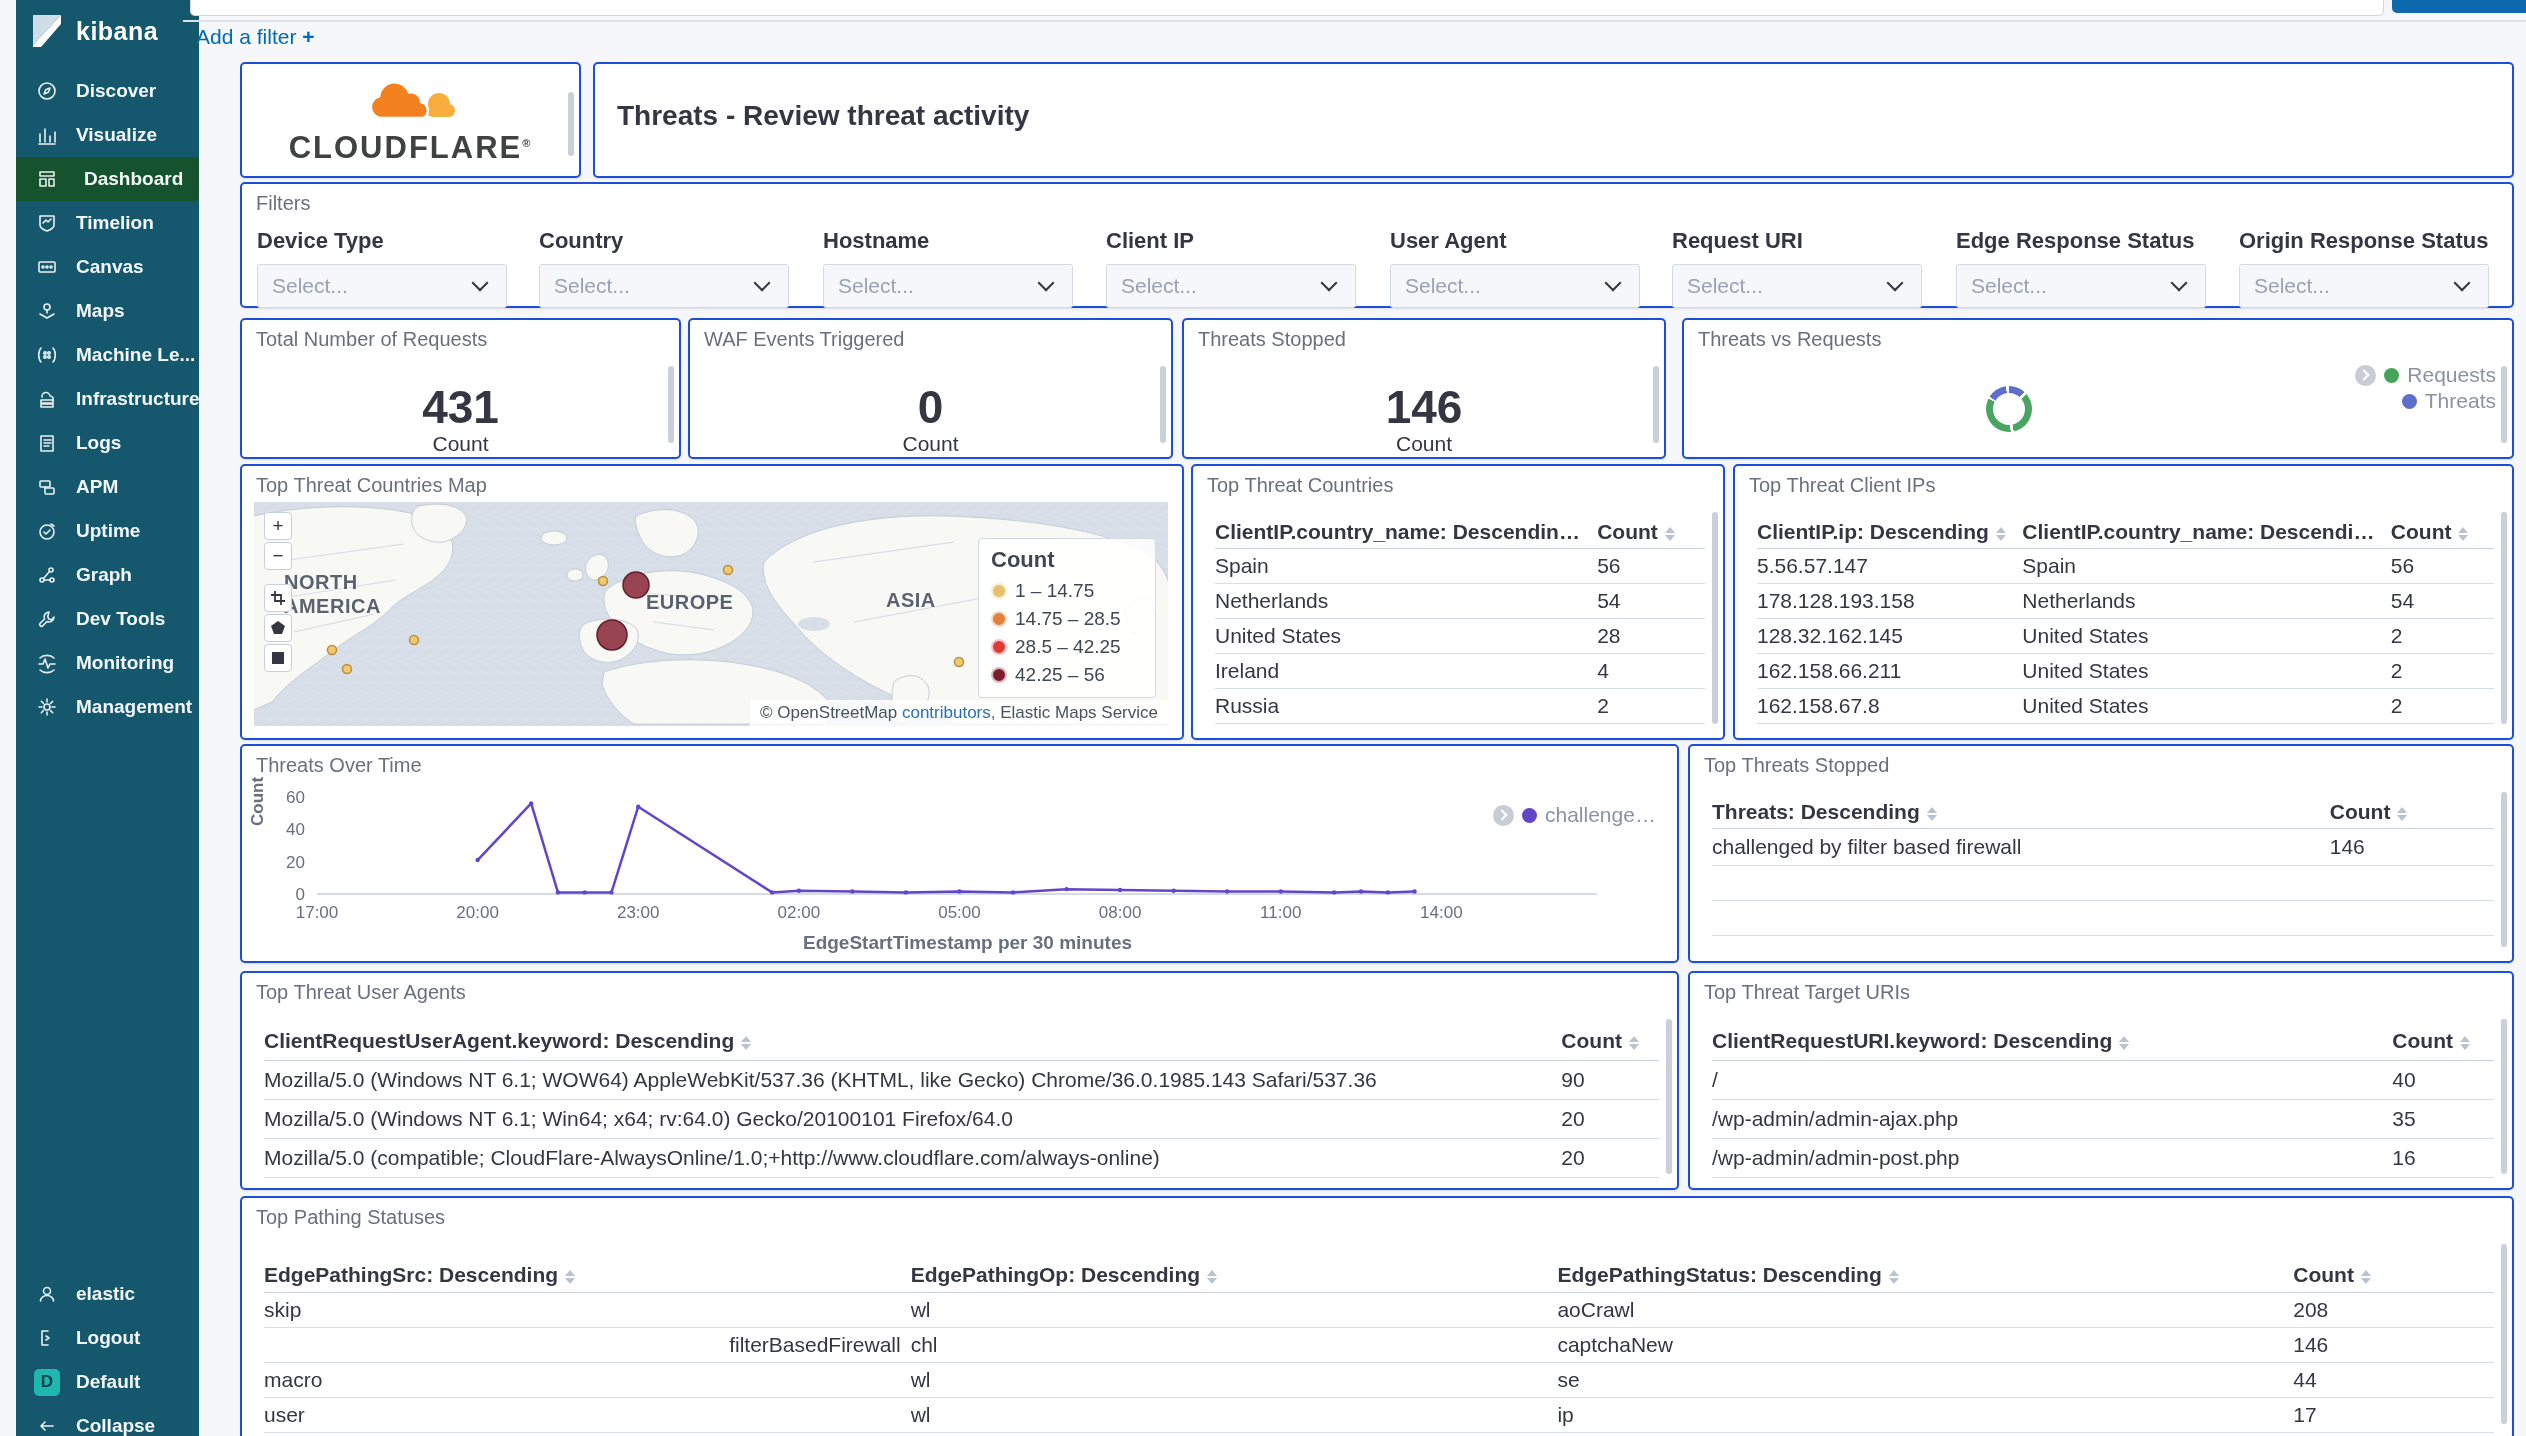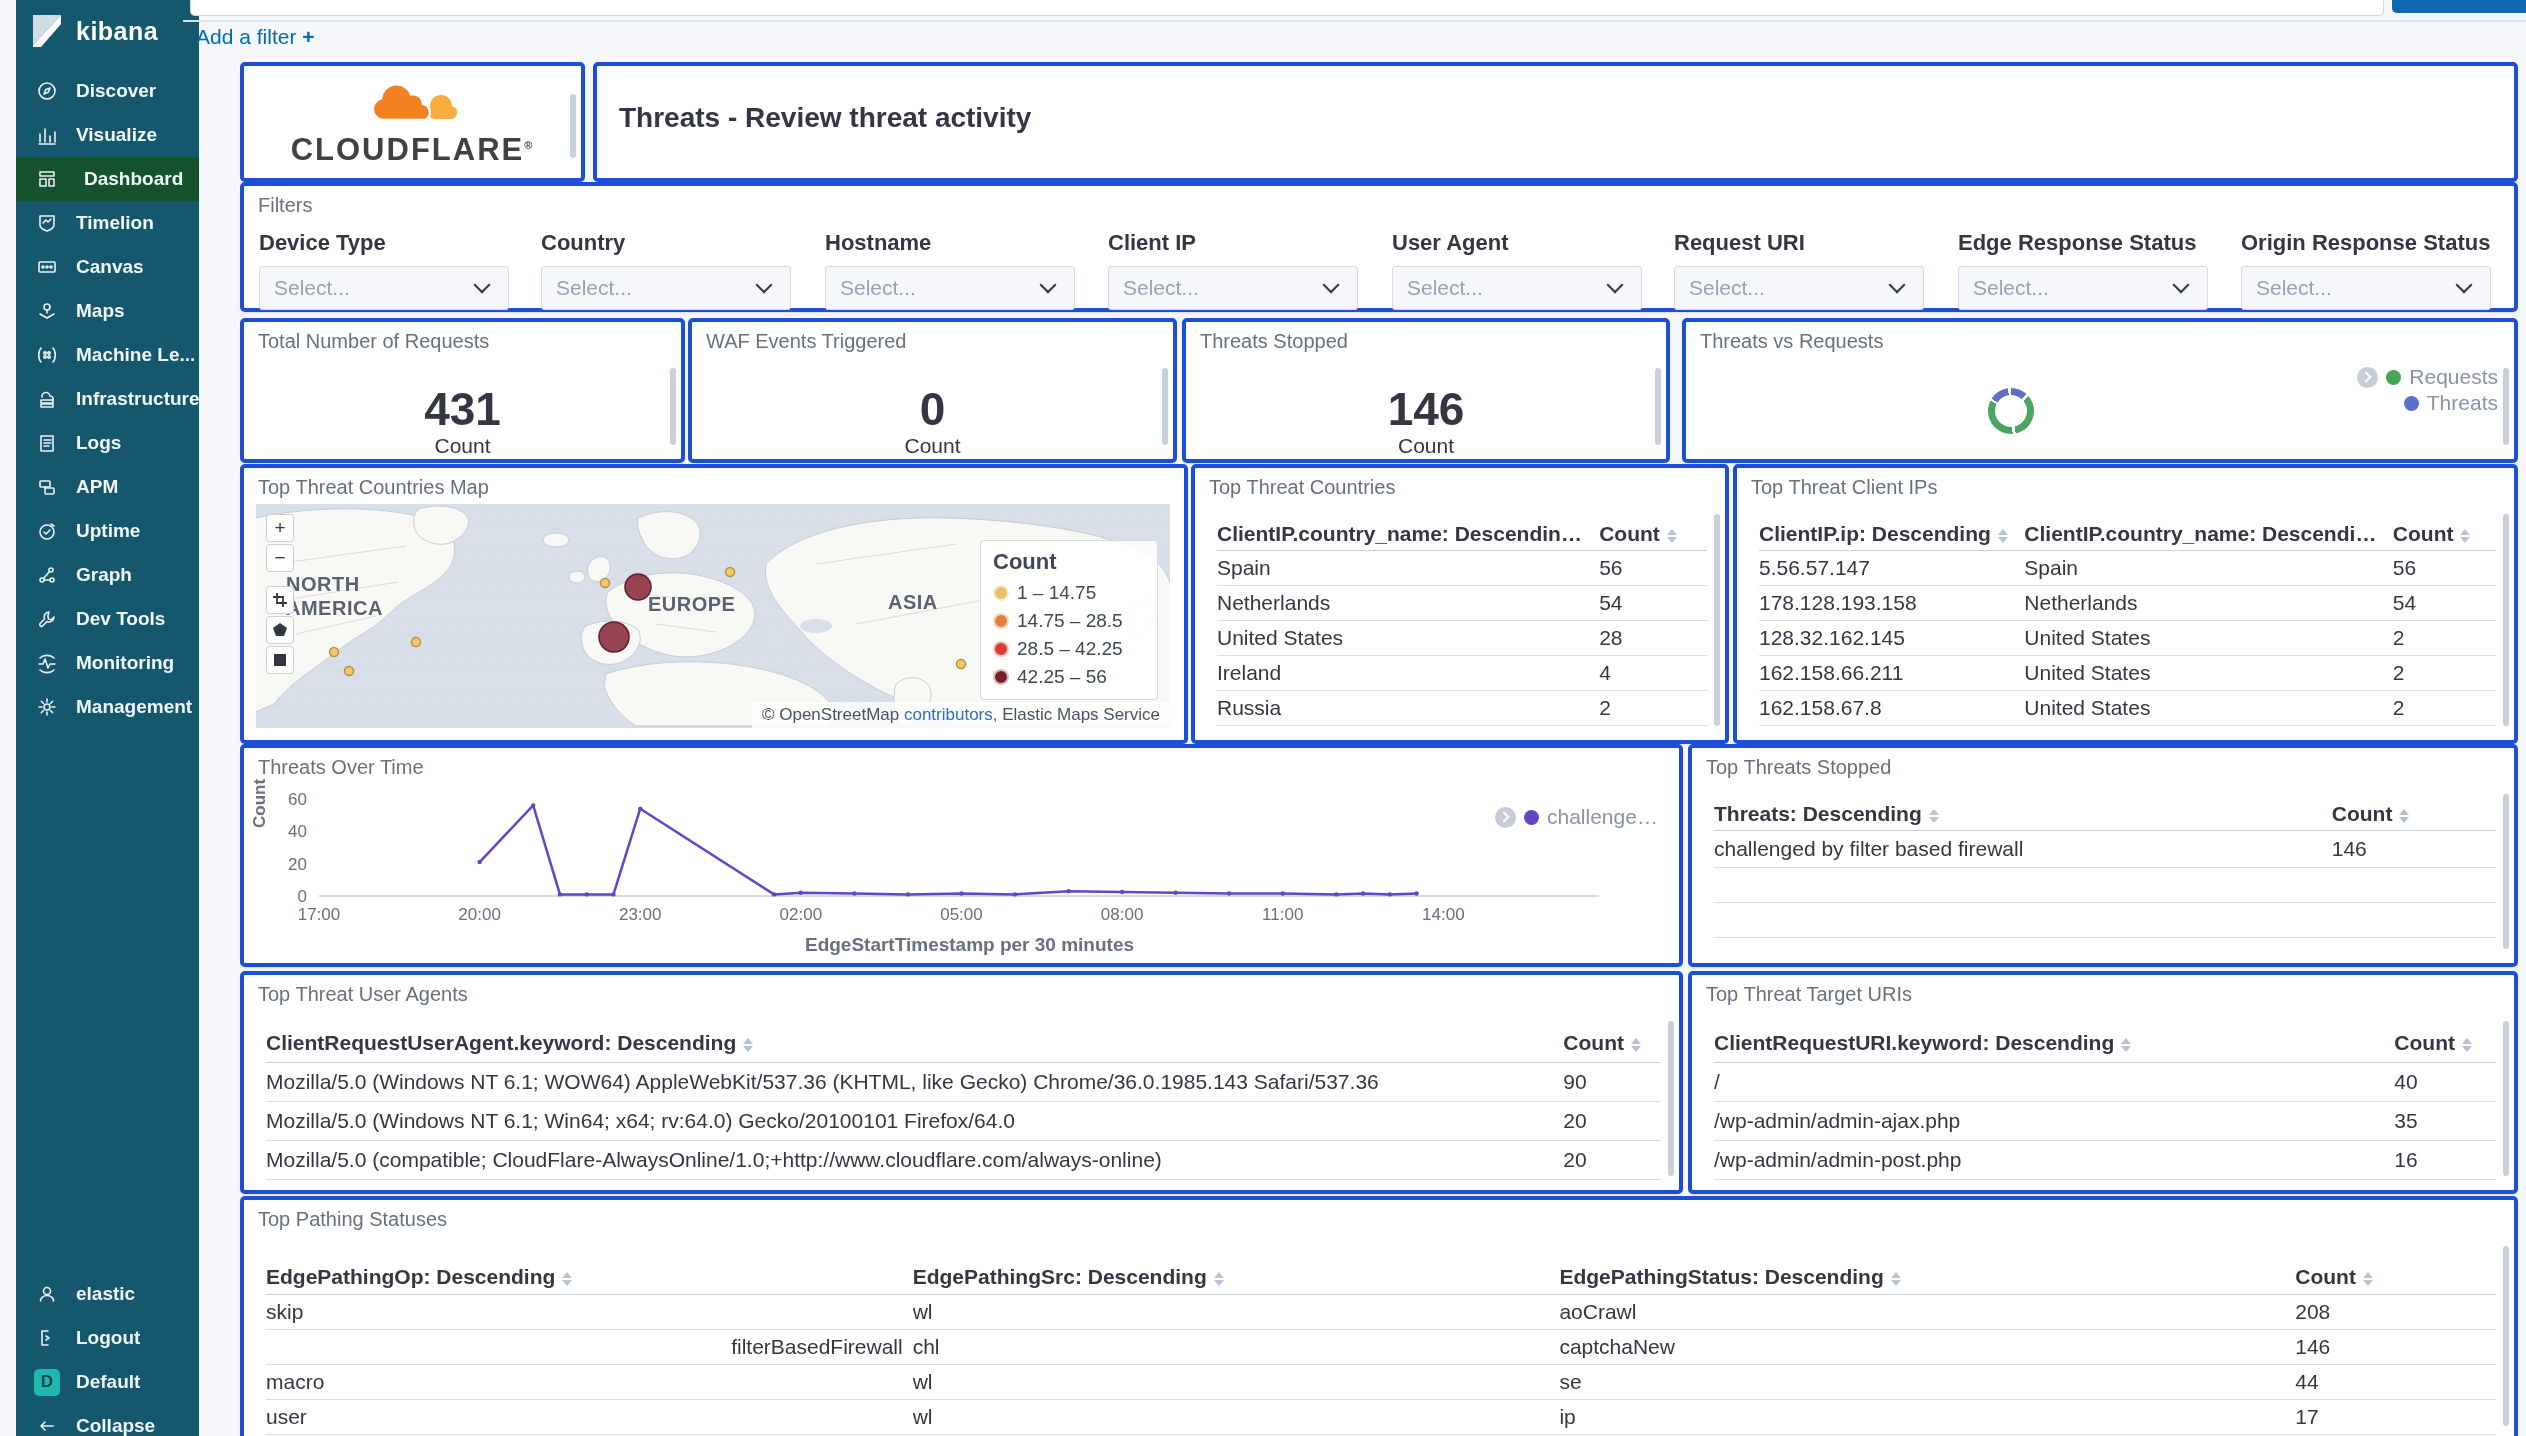--- a/index.html
+++ b/index.html
@@ -23,21 +23,21 @@
   .badge-d{width:27px;height:27px;border-radius:5px;background:#20b8ae;color:#0b424d;
     font-weight:700;font-size:17px;display:flex;align-items:center;justify-content:center;}
   
   .qbar-remnant{position:absolute;left:190px;top:0;width:2192px;height:15px;background:#fff;
     border:1px solid #cfd7e2;border-top:none;border-radius:0 0 5px 5px;}
   .qbar-btn{position:absolute;left:2392px;top:0;width:134px;height:13px;background:#0d68ae;border-radius:0 0 0 5px;}
   .top-divider{position:absolute;left:183px;top:20px;right:0;height:2px;background:#dde3ea;}
   .add-filter{position:absolute;left:196px;top:25px;font-size:21px;color:#006BB4;cursor:pointer;}
   .add-filter b{font-weight:700;}
   
-  .panel{position:absolute;background:#fff;border:4px solid #1d4ed8;border-radius:5px;
+  .panel{position:absolute;background:#fff;border:2px solid #1d4ed8;border-radius:5px;
     box-shadow:0 2px 2px -1px rgba(152,162,179,.3);}
   .ptitle{position:absolute;left:14px;top:8px;font-size:20px;color:#69707d;white-space:nowrap;}
   .vsb{position:absolute;right:5px;top:46px;bottom:14px;width:6px;background:#c9d0da;border-radius:3px;}
   
   .cf-card{display:flex;flex-direction:column;align-items:center;justify-content:center;}
   .cf-text{font-size:31px;font-weight:700;letter-spacing:2px;color:#404242;line-height:1;}
   .cf-text sup{font-size:11px;}
   .dash-title{position:absolute;left:22px;top:36px;font-size:28px;font-weight:700;color:#343741;}
   
   .ffield{position:absolute;width:250px;}
@@ -680,22 +680,22 @@
         <span class="tc" style="width:13%;">6</span>
       </div>
   </div>
   <div class="vsb"></div>
 </div>
 
 <div class="panel" style="left:240px;top:1196px;width:2270px;height:240px;overflow:hidden;">
   <div class="ptitle">Top Pathing Statuses</div>
   <div class="tbl" style="top:60px;">
     <div class="trow hd h34">
+      <span class="tc" style="width:29%;"><span>EdgePathingSrc: Descending</span><span class="sort"><i class="up"></i><i class="dn"></i></span></span>
       <span class="tc" style="width:29%;"><span>EdgePathingOp: Descending</span><span class="sort"><i class="up"></i><i class="dn"></i></span></span>
-      <span class="tc" style="width:29%;"><span>EdgePathingSrc: Descending</span><span class="sort"><i class="up"></i><i class="dn"></i></span></span>
       <span class="tc" style="width:33%;"><span>EdgePathingStatus: Descending</span><span class="sort"><i class="up"></i><i class="dn"></i></span></span>
       <span class="tc" style="width:9%;"><span>Count</span><span class="sort"><i class="up"></i><i class="dn"></i></span></span>
     </div>
     <div class="trow h34">
         <span class="tc" style="width:29%;">skip</span>
         <span class="tc" style="width:29%;">wl</span>
         <span class="tc" style="width:33%;">aoCrawl</span>
         <span class="tc" style="width:9%;">208</span>
       </div>
     <div class="trow h34">

